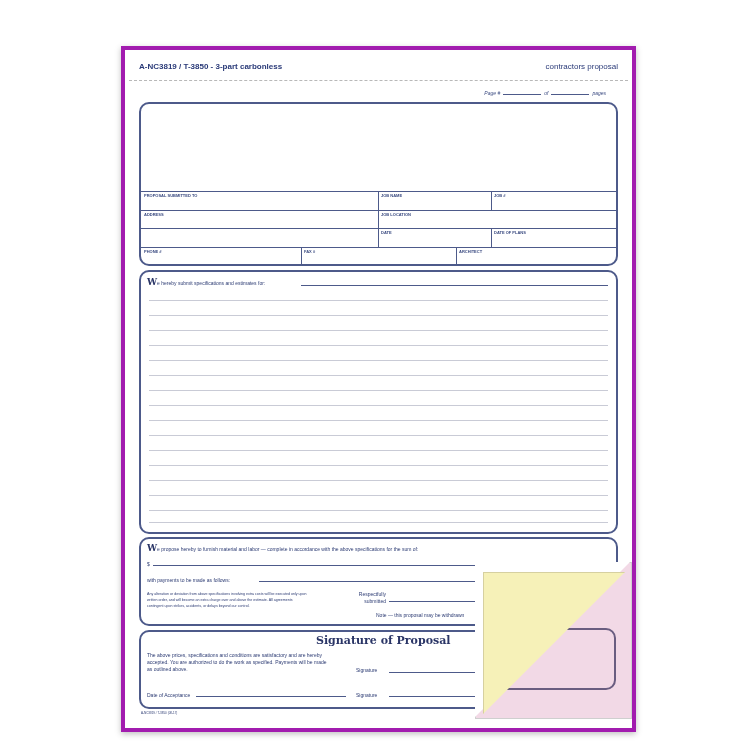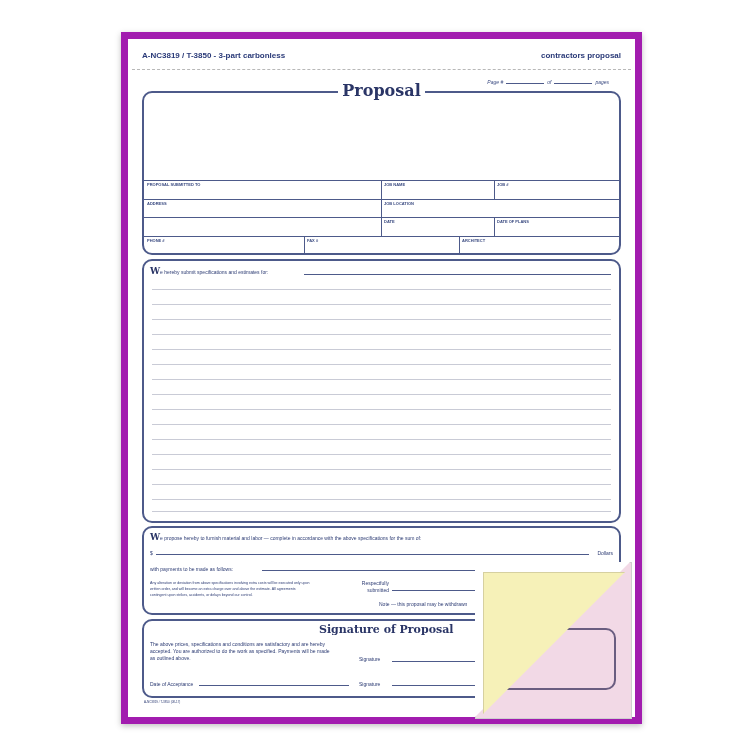--- a/index.html
+++ b/index.html
@@ -1,19 +1,19 @@
 <!DOCTYPE html>
 <html><head>
   <meta charset="utf-8">
   <style>
     html, body { margin:0; padding:0; background:#ffffff; }
     body { width:750px; height:750px; position:relative; overflow:hidden; font-family:"Liberation Sans", sans-serif; color:#2c3b73; }
-    .sheet { position:absolute; left:121px; top:32px; width:507px; height:678px; background:#fff; border:7px solid #a21caf; box-shadow:0 2px 6px rgba(0,0,0,0.25); }
+    .sheet { position:absolute; left:121px; top:46px; width:507px; height:678px; background:#fff; border:4px solid #a21caf; box-shadow:0 2px 6px rgba(0,0,0,0.25); }
     .hdr-left { position:absolute; left:14px; top:12px; font-size:8px; font-weight:bold; color:#2a3a78; }
-    .hdr-right { position:absolute; right:14px; top:12px; font-size:8px; font-weight:bold; color:#2a3a78; }
+    .hdr-right { position:absolute; right:14px; top:12px; font-size:8px; font-weight:normal; color:#2a3a78; }
     .perf { position:absolute; left:4px; right:4px; top:30px; border-top:1px dashed #b8b8b8; }
     .box { position:absolute; border:2px solid #4d5a8a; border-radius:10px; }
     .gothic { font-family:"DejaVu Serif", serif; font-weight:bold; color:#2a3566; }
     .title { position:absolute; left:0; right:0; top:-12px; text-align:center; }
     .title span { background:#fff; padding:0 4px; font-size:16px; }
     .pagefld { position:absolute; right:10px; top:-14px; font-size:5px; font-style:italic; color:#3a4a80; background:#fff; }
     .pagefld .ln { display:inline-block; width:38px; border-bottom:1px solid #4d5a8a; margin:0 3px; }
     .lbl { position:absolute; font-size:4px; font-weight:bold; color:#3a4a80; text-transform:uppercase; }
     .hline { position:absolute; border-top:1px solid #4d5a8a; }
     .vline { position:absolute; border-left:1px solid #4d5a8a; }
@@ -29,21 +29,20 @@
   </style>
 </head>
 <body>
 
 <div class="sheet">
   <div class="hdr-left">A-NC3819 / T-3850 - 3-part carbonless</div>
   <div class="hdr-right">contractors proposal</div>
   <div class="perf"></div>
 
   <div class="box" style="left:14px; top:52px; width:475px; height:160px;">
-    <div class="title"><span class="gothic">Proposal</span></div>
     <div class="pagefld">
       <span>Page #</span><span class="ln"></span><span>of</span><span class="ln"></span><span>pages</span>
     </div>
     <div class="hline" style="left:0; right:0; top:87px;"></div>
     <div class="hline" style="left:0; right:0; top:106px;"></div>
     <div class="hline" style="left:0; right:0; top:124px;"></div>
     <div class="hline" style="left:0; right:0; top:143px;"></div>
     <div class="vline" style="left:237px; top:87px; height:56px;"></div>
     <div class="vline" style="left:350px; top:87px; height:19px;"></div>
     <div class="vline" style="left:350px; top:124px; height:19px;"></div>

